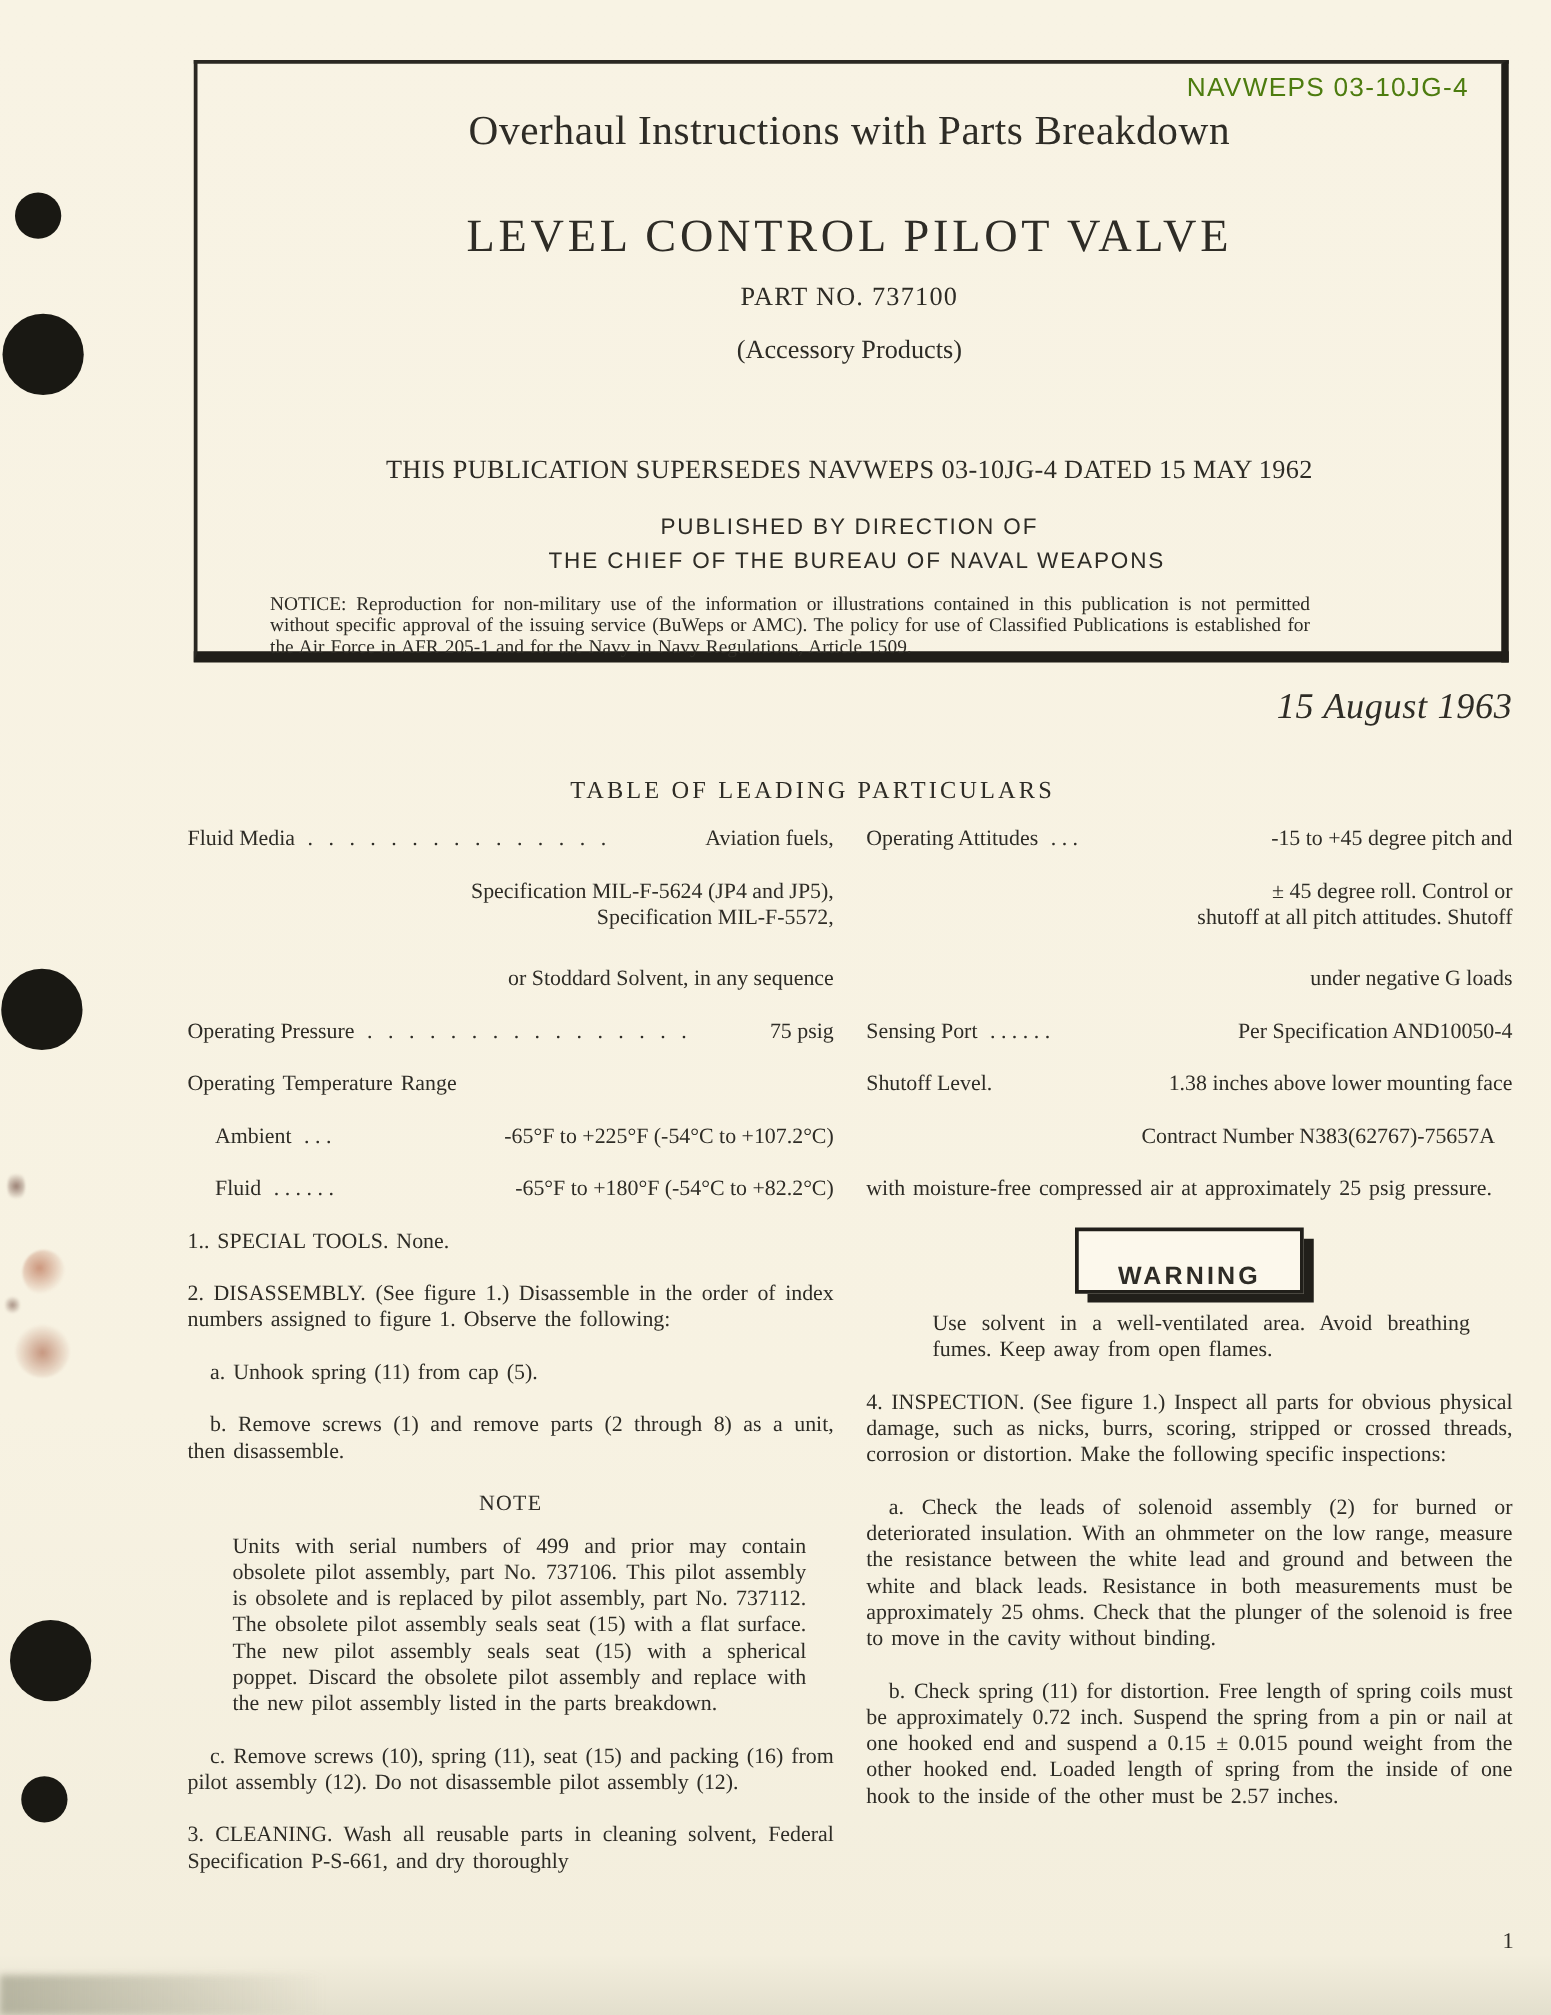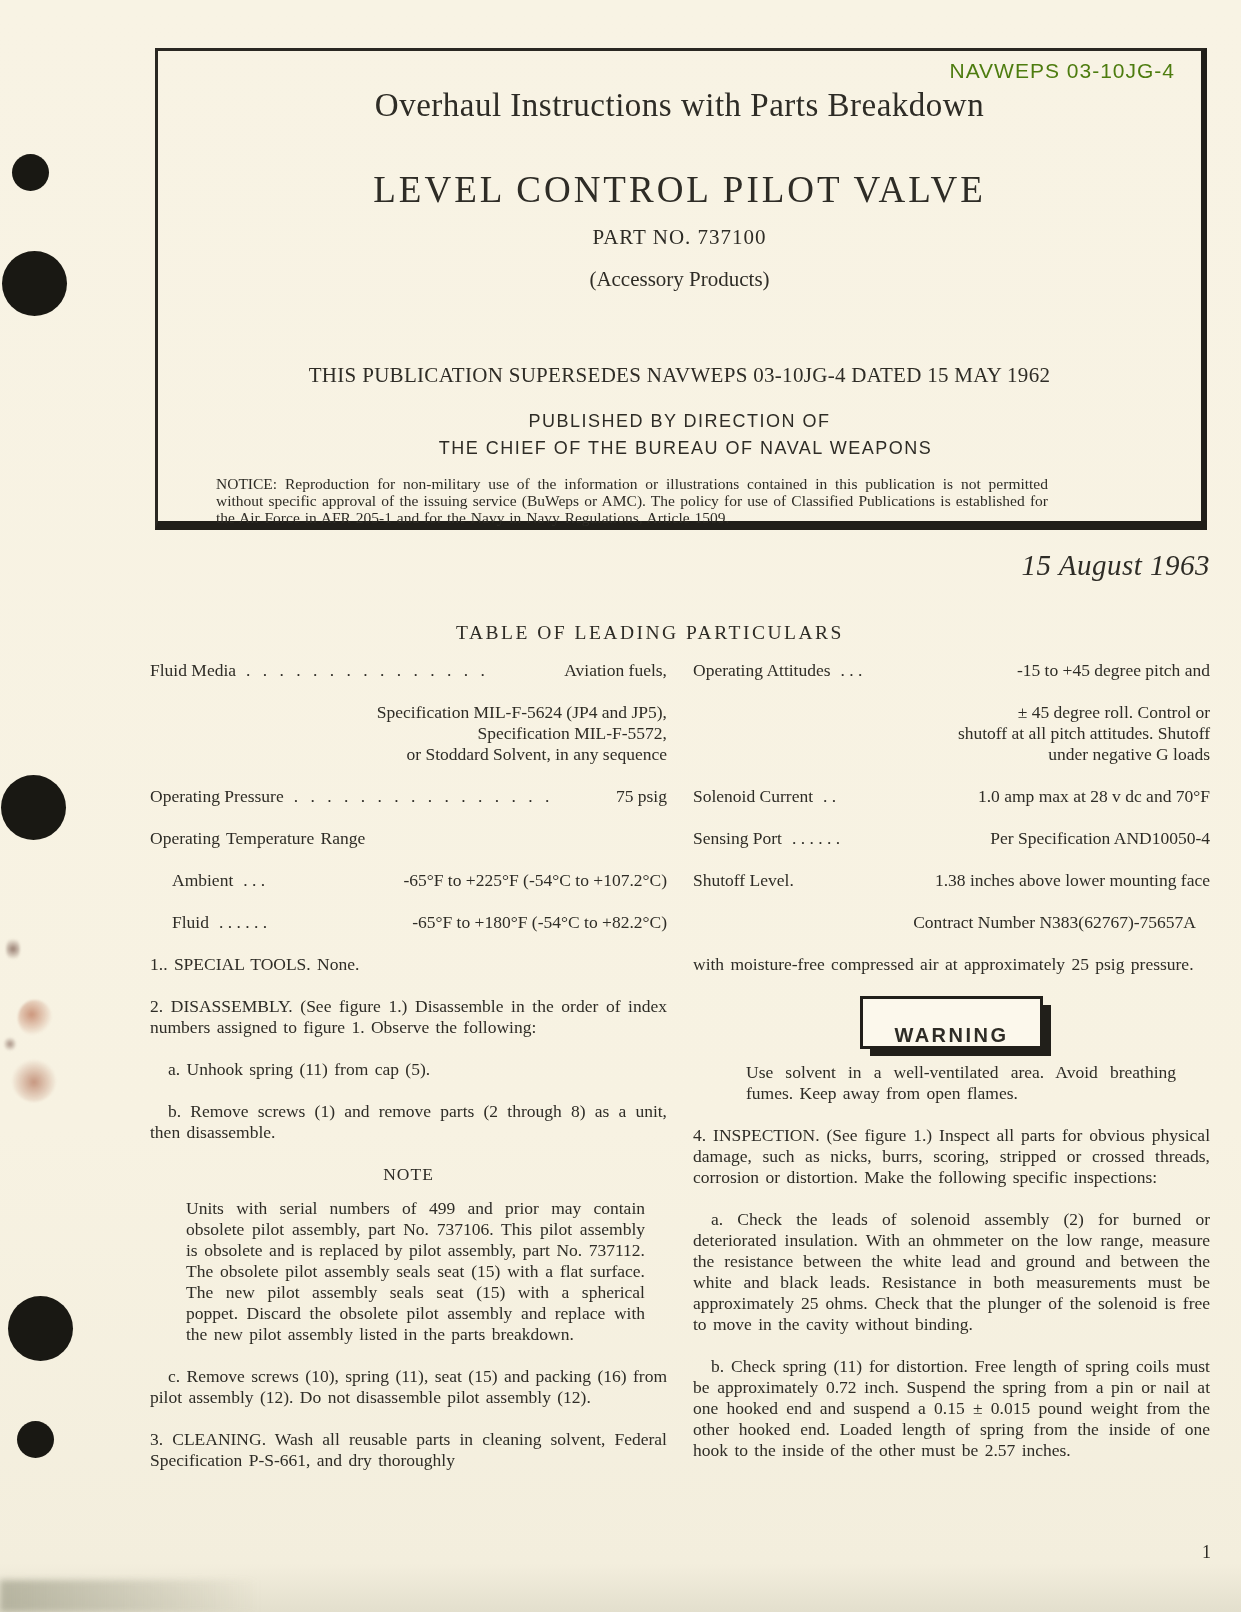--- a/index.html
+++ b/index.html
@@ -67,21 +67,21 @@
 
   
   .lead{display:flex;align-items:baseline;margin:0 0 21px;white-space:pre;}
   .lead .ll-label{flex:0 0 auto;}
   .lead .ll-dots{flex:0 1 auto;overflow:hidden;padding-left:10px;}
   .lead .ll-dots.stretch{letter-spacing:4px;}
   .lead .ll-value{flex:0 0 auto;margin-left:auto;padding-left:12px;}
   .lead.gap-lg .ll-value{padding-left:38px;}
   .lead.indent{padding-left:22px;}
   .cont-right{text-align:right;margin:0;}
-  .cont-right.last{margin-bottom:21px;}
+  .cont-right.last{margin-bottom:21px;margin-top:28px;}
   .contract-line{text-align:right;padding-right:14px;margin:0 0 21px;}
 
   
   .warning-wrap{margin:14px 0 13px;display:flex;justify-content:center;}
   .warning-box{
     width:183px;height:53px;background:#fcf8ec;border:3px solid #211f1a;
     box-shadow:9px 8px 0 -1px #211f1a;
     display:flex;align-items:flex-end;justify-content:center;
     font-family:"Liberation Sans", sans-serif;font-weight:bold;
     font-size:20px;letter-spacing:2.5px;
@@ -155,23 +155,20 @@
   </div>
 
   <div class="col col-right">
     <div class="lead">
       <span class="ll-label">Operating Attitudes</span><span class="ll-dots">. . .</span><span class="ll-value">-15 to +45 degree pitch and</span>
     </div>
     <div class="cont-right">± 45 degree roll.  Control or</div>
     <div class="cont-right">shutoff at all pitch attitudes.  Shutoff</div>
     <div class="cont-right last">under negative G loads</div>
 
-    <div class="lead">
-      <span class="ll-label">Solenoid Current</span><span class="ll-dots">. .</span><span class="ll-value">1.0 amp max at 28 v dc and 70°F</span>
-    </div>
 
     <div class="lead">
       <span class="ll-label">Sensing Port</span><span class="ll-dots">. . . . . .</span><span class="ll-value">Per Specification AND10050-4</span>
     </div>
 
     <div class="lead">
       <span class="ll-label">Shutoff Level.</span><span class="ll-value">1.38 inches above lower mounting face</span>
     </div>
 
     <div class="contract-line">Contract Number N383(62767)-75657A</div>

